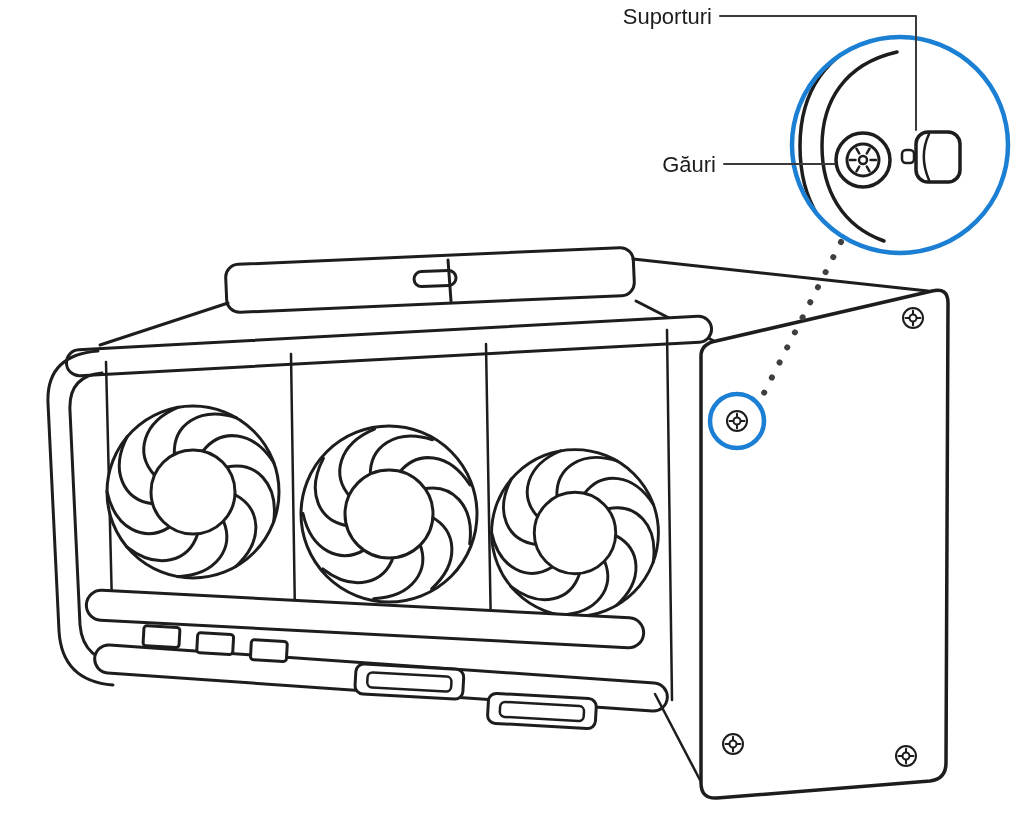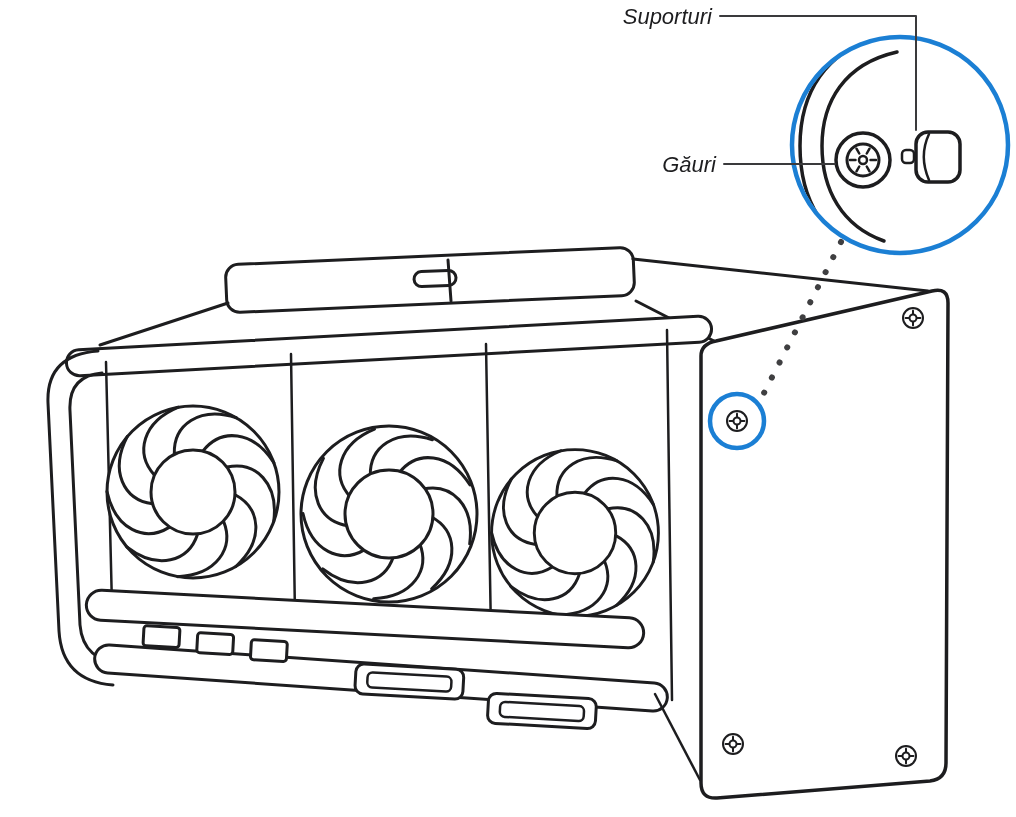--- a/index.html
+++ b/index.html
@@ -7,21 +7,20 @@
     padding: 0;
     background: #ffffff;
   }
   .stage {
     position: relative;
     width: 1016px;
     height: 817px;
     background: #ffffff;
     overflow: hidden;
     font-family: "Liberation Sans", sans-serif;
-    font-style: italic;
   }
   svg { display: block; }
 
   .ink {
     stroke: #1d1d1f;
     fill: none;
     stroke-width: 3;
     stroke-linecap: round;
     stroke-linejoin: round;
   }

